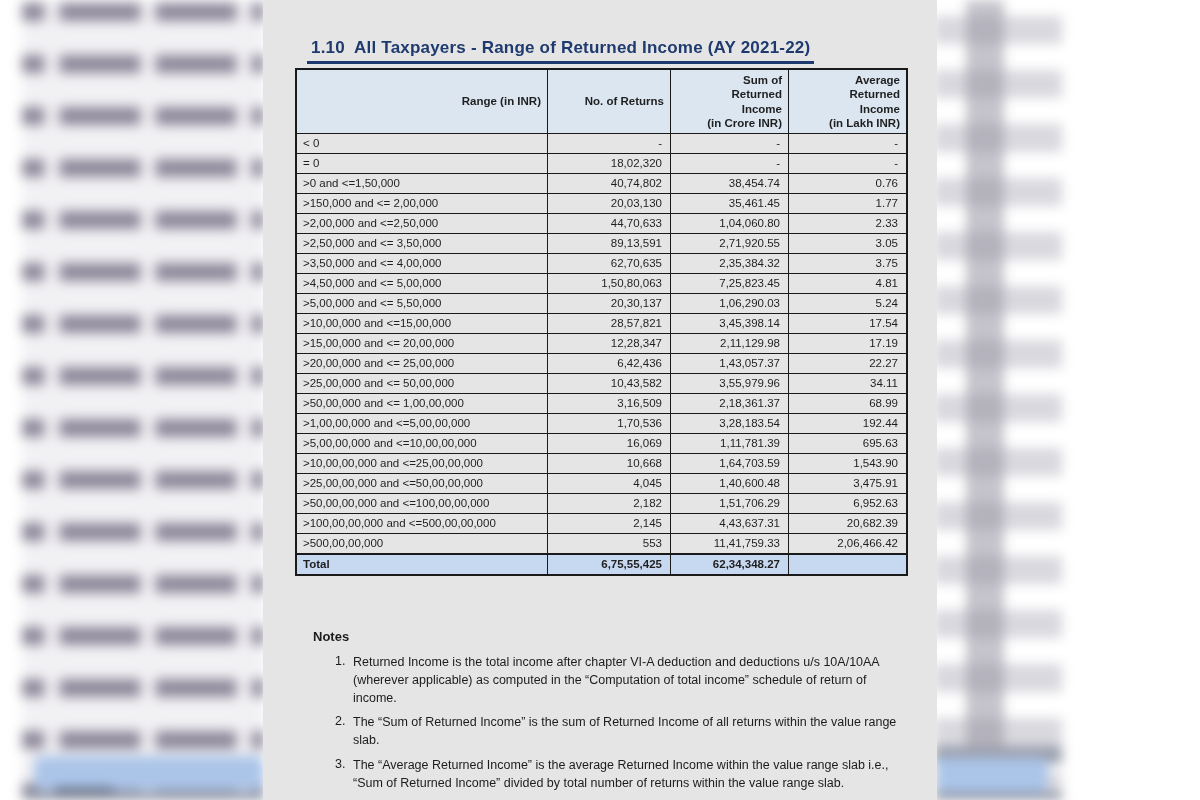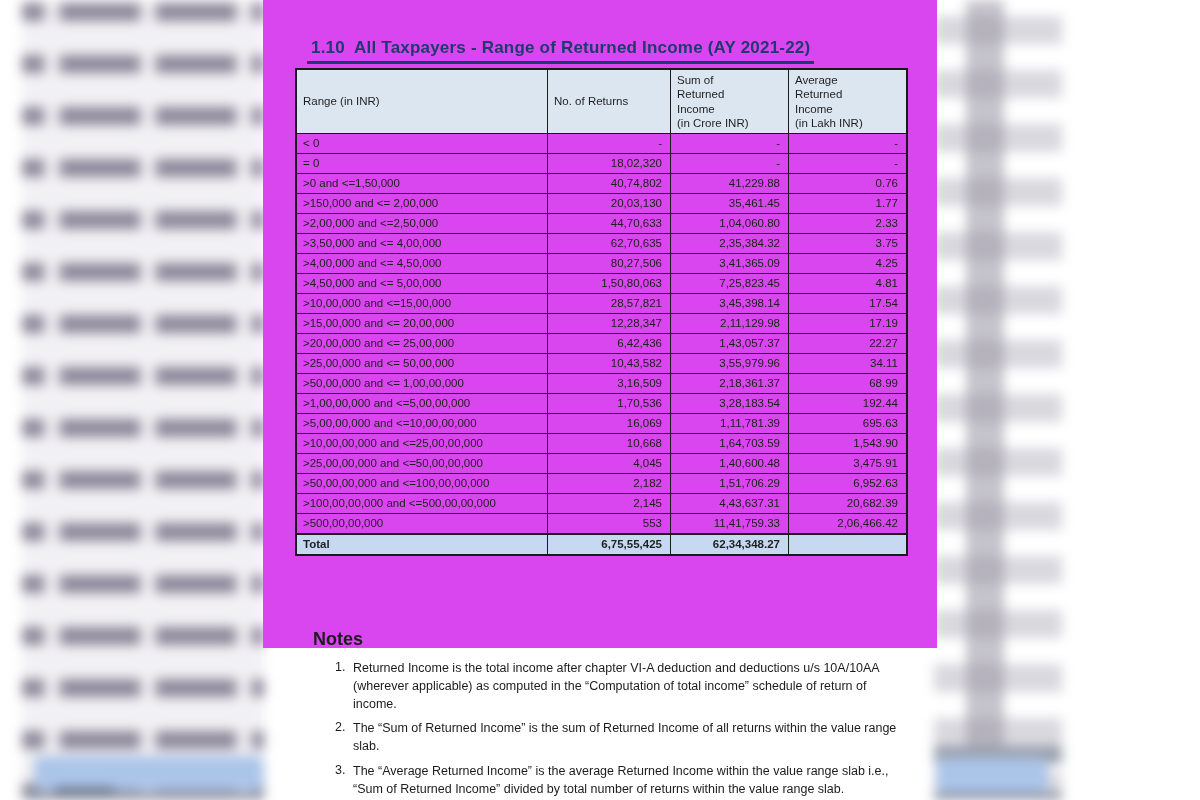--- a/index.html
+++ b/index.html
@@ -24,51 +24,51 @@
       repeating-linear-gradient(90deg, rgba(150,146,160,0) 0 42px, rgba(150,146,160,0.55) 42px 80px, rgba(150,146,160,0) 80px 130px),
       repeating-linear-gradient(180deg, #ffffff 0 26px, #d9d8de 26px 54px);
   }
   .gray-band{position:absolute;left:0;bottom:36px;width:100%;height:18px;background:#9aa0ae;}
   .blue-band{position:absolute;background:#abc5e9;border-radius:8px;}
   .bg-left .blue-band{left:12px;bottom:10px;width:230px;height:34px;}
   .bg-right .blue-band{left:2px;bottom:8px;width:112px;height:34px;}
   .dark-blob{position:absolute;left:30px;bottom:-2px;width:64px;height:14px;background:#4a4f63;border-radius:6px;}
   .bottom-band{position:absolute;left:0;bottom:0;width:100%;height:8px;background:#8d93a3;}
   
-  .doc{position:absolute;left:263px;top:0;width:674px;height:648px;background:#d946ef;}
+  .doc{position:absolute;left:263px;top:0;width:674px;height:800px;background:#e5e5e5;}
   .title{
     position:absolute;left:44px;top:38px;margin:0;
     font-size:17px;font-weight:bold;color:var(--title,#1f3a6e);
     white-space:pre;letter-spacing:0.2px;
     border-bottom:3px solid var(--title,#1f3a6e);padding:0 4px 3px 4px;
   }
   table.tax-table{
     position:absolute;left:32px;top:68px;width:558px;
     border-collapse:collapse;table-layout:fixed;
     font-size:11.5px;color:var(--text,#1f1f1f);
     border:2px solid var(--border,#1a1a1a);
   }
   .tax-table th,.tax-table td{border:1px solid var(--border,#1a1a1a);padding:1px 6px;line-height:1.25;}
   .col-range{width:238px;} .col-returns{width:110px;} .col-sum{width:105px;} .col-avg{width:105px;}
   .tax-table thead th{
     background:var(--header_bg,#dce6f1);
-    height:61px;font-weight:normal;text-align:left;vertical-align:middle;
+    height:61px;font-weight:bold;text-align:right;vertical-align:middle;
   }
   .pre{white-space:pre-line;}
   .tax-table tbody td{height:17px;}
   .c-range{text-align:left;}
   .c-num{text-align:right;padding-right:8px !important;}
   .total-row td{
     background:var(--total_bg,#c6d9f0);font-weight:bold;height:17px;
     border-top:2px solid var(--border,#1a1a1a);border-bottom:2px solid var(--border,#1a1a1a);
   }
   .c-total-label{text-align:left;}
   
   .notes{position:absolute;left:50px;top:629px;width:594px;color:#1c1c1c;font-size:12.5px;}
-  .notes-heading{font-weight:bold;font-size:18px;margin-bottom:10px;}
+  .notes-heading{font-weight:bold;font-size:13px;margin-bottom:10px;}
   .note-item{display:flex;margin-bottom:7px;padding-left:22px;}
   .note-num{flex:none;width:18px;}
   .note-text{line-height:1.42;}
 </style>
 </head>
 <body>
 
 <div class="bg-strip bg-left">
   <div class="rows"></div>
   <div class="blue-band"></div>
@@ -111,52 +111,58 @@
       </tr>
         <tr>
         <td class="c-range">= 0</td>
         <td class="c-num">18,02,320</td>
         <td class="c-num">-</td>
         <td class="c-num">-</td>
       </tr>
         <tr>
         <td class="c-range">&gt;0 and &lt;=1,50,000</td>
         <td class="c-num">40,74,802</td>
-        <td class="c-num">41,229.88</td>
+        <td class="c-num">38,454.74</td>
         <td class="c-num">0.76</td>
       </tr>
         <tr>
         <td class="c-range">&gt;150,000 and &lt;= 2,00,000</td>
         <td class="c-num">20,03,130</td>
         <td class="c-num">35,461.45</td>
         <td class="c-num">1.77</td>
       </tr>
         <tr>
         <td class="c-range">&gt;2,00,000 and &lt;=2,50,000</td>
         <td class="c-num">44,70,633</td>
         <td class="c-num">1,04,060.80</td>
         <td class="c-num">2.33</td>
       </tr>
         <tr>
+        <td class="c-range">&gt;2,50,000 and &lt;= 3,50,000</td>
+        <td class="c-num">89,13,591</td>
+        <td class="c-num">2,71,920.55</td>
+        <td class="c-num">3.05</td>
+      </tr>
+        <tr>
         <td class="c-range">&gt;3,50,000 and &lt;= 4,00,000</td>
         <td class="c-num">62,70,635</td>
         <td class="c-num">2,35,384.32</td>
         <td class="c-num">3.75</td>
       </tr>
         <tr>
-        <td class="c-range">&gt;4,00,000 and &lt;= 4,50,000</td>
-        <td class="c-num">80,27,506</td>
-        <td class="c-num">3,41,365.09</td>
-        <td class="c-num">4.25</td>
-      </tr>
-        <tr>
         <td class="c-range">&gt;4,50,000 and &lt;= 5,00,000</td>
         <td class="c-num">1,50,80,063</td>
         <td class="c-num">7,25,823.45</td>
         <td class="c-num">4.81</td>
+      </tr>
+        <tr>
+        <td class="c-range">&gt;5,00,000 and &lt;= 5,50,000</td>
+        <td class="c-num">20,30,137</td>
+        <td class="c-num">1,06,290.03</td>
+        <td class="c-num">5.24</td>
       </tr>
         <tr>
         <td class="c-range">&gt;10,00,000 and &lt;=15,00,000</td>
         <td class="c-num">28,57,821</td>
         <td class="c-num">3,45,398.14</td>
         <td class="c-num">17.54</td>
       </tr>
         <tr>
         <td class="c-range">&gt;15,00,000 and &lt;= 20,00,000</td>
         <td class="c-num">12,28,347</td>

